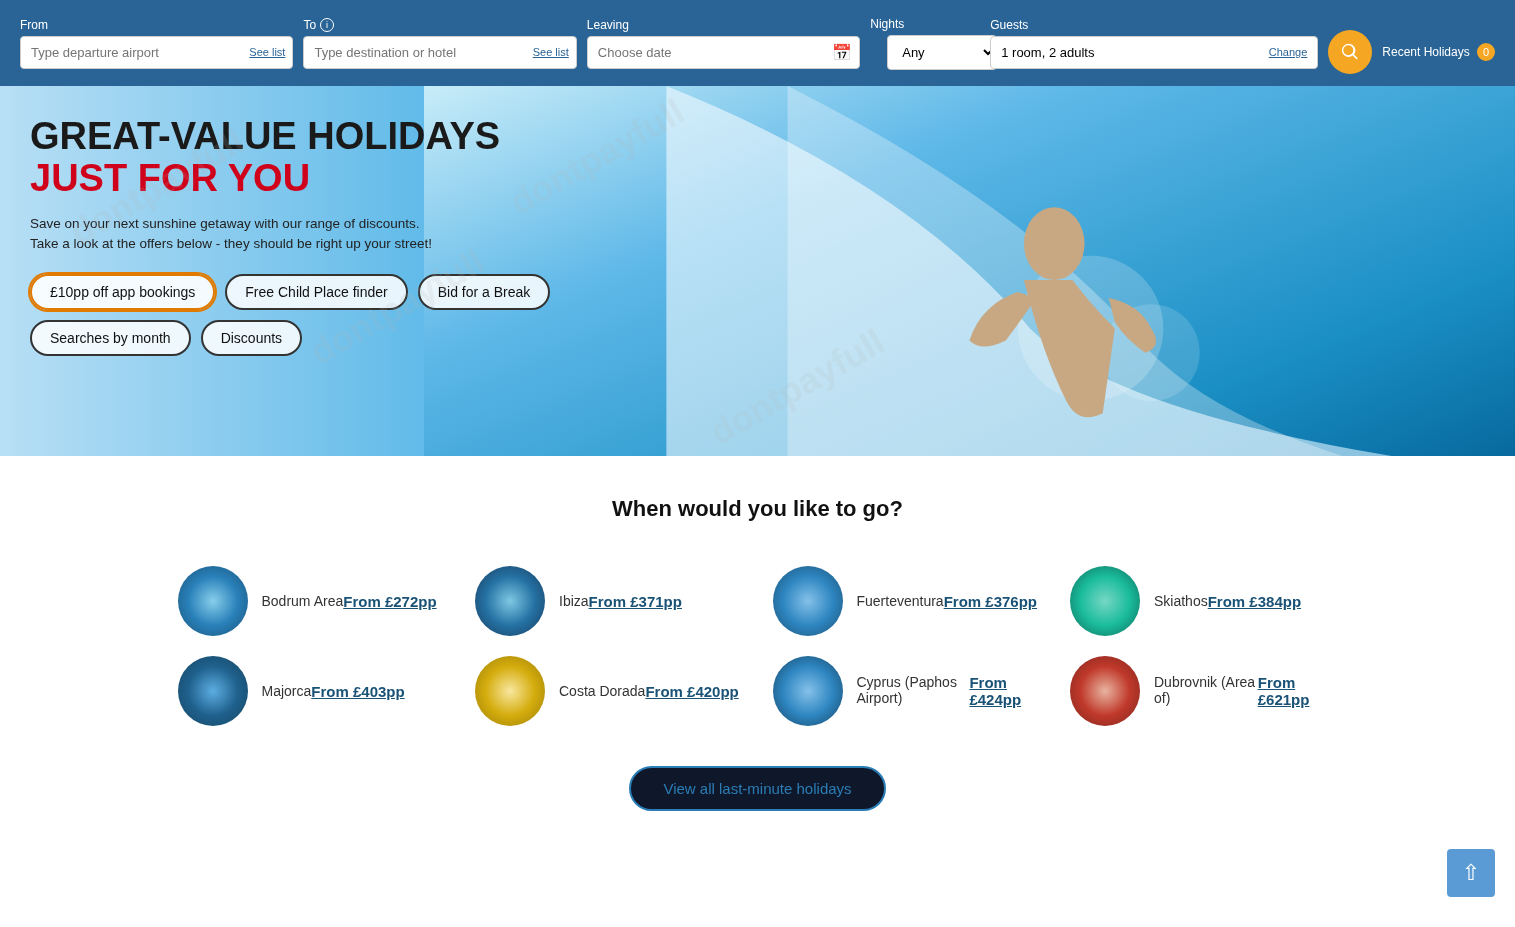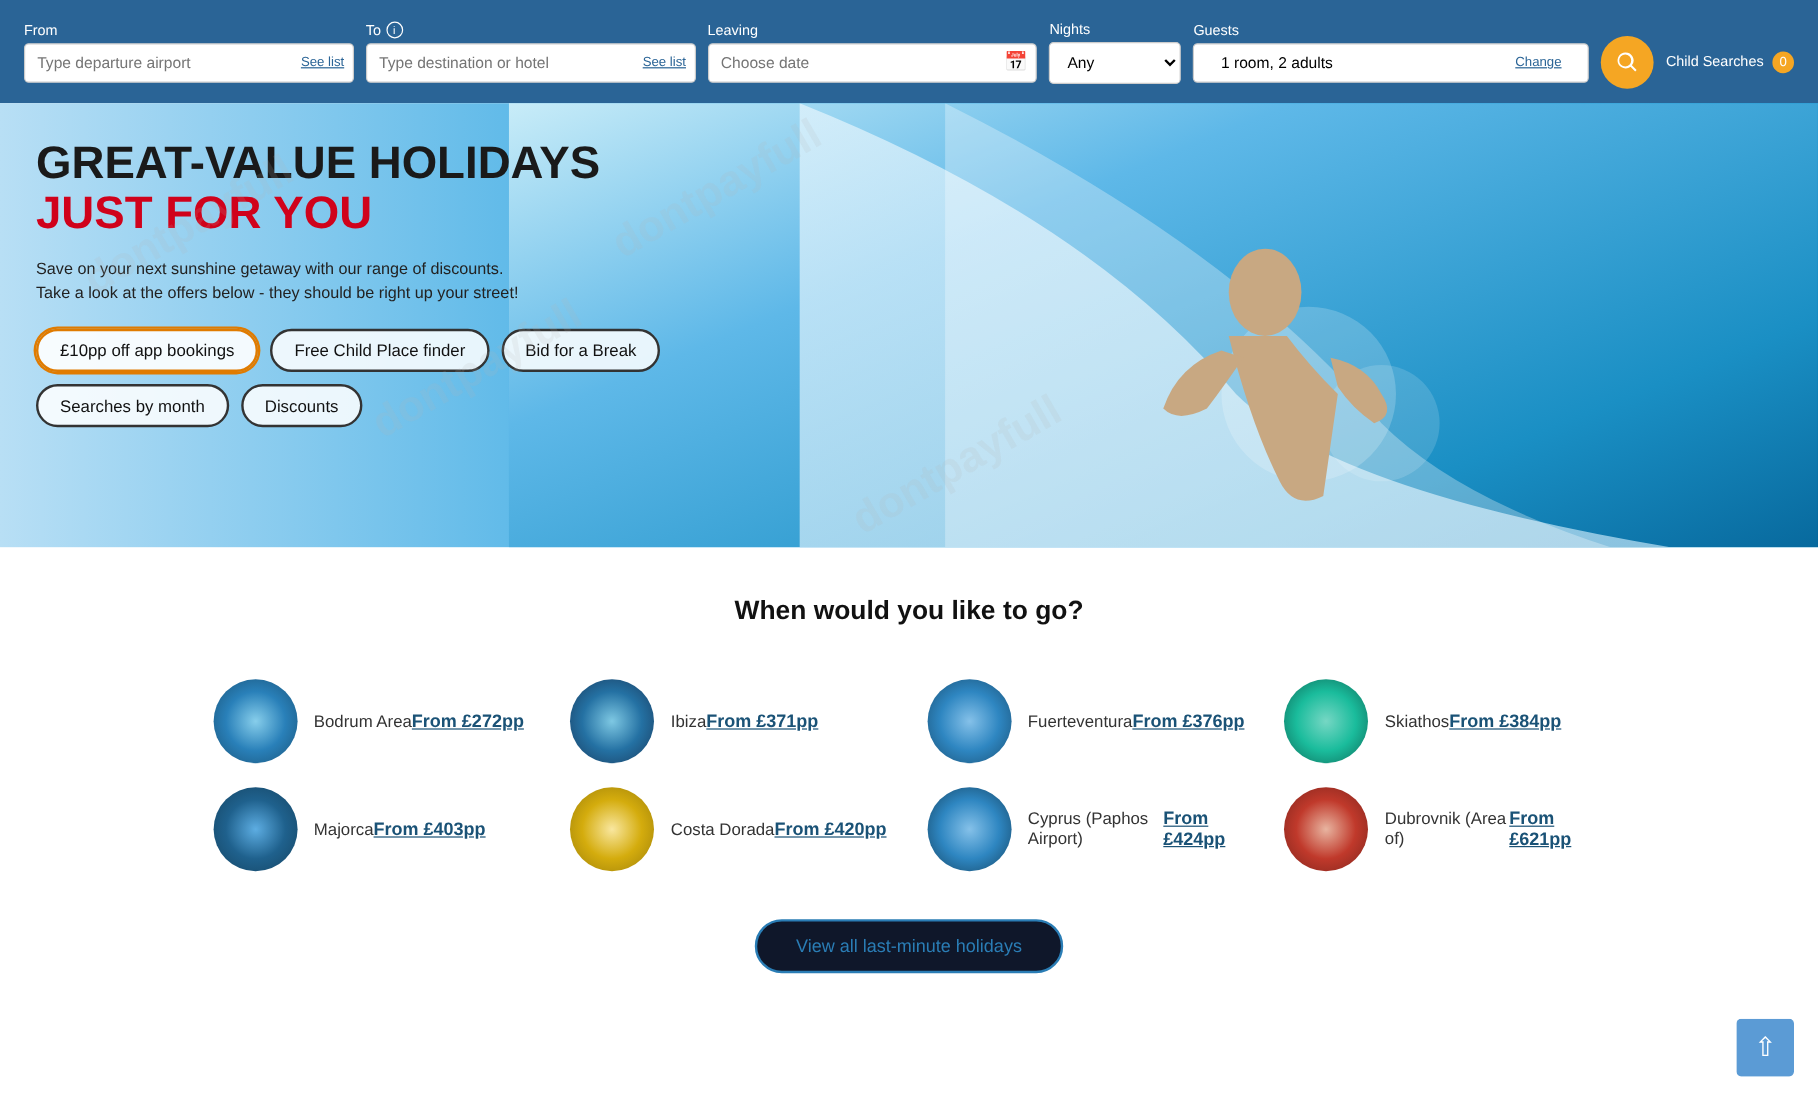--- a/index.html
+++ b/index.html
@@ -51,21 +51,21 @@
     }
     .date-field { flex: 1; }
     .nights-field { width: 110px; flex: none; }
     .guests-field { flex: 1.2; }
     .guests-inner {
       display: flex;
       align-items: center;
       border: 1px solid #ccc;
       border-radius: 4px;
       background: #fff;
-      padding: 8px 22px;
+      padding: 8px 10px;
       justify-content: space-between;
     }
     .guests-inner span { font-size: 13px; }
     .guests-inner .change-link {
       color: #2a6496;
       font-size: 11px;
       text-decoration: underline;
       cursor: pointer;
     }
     .search-btn {
@@ -102,20 +102,21 @@
       margin-left: 4px;
     }
     .nights-select {
       border: 1px solid #ccc;
       border-radius: 4px;
       padding: 8px 10px;
       font-size: 13px;
       background: #fff;
       width: 100%;
       appearance: auto;
+      margin-left: 17px;
     }
     .calendar-icon {
       position: absolute;
       right: 8px;
       top: 50%;
       transform: translateY(-50%);
       color: #555;
     }
     .info-icon {
       display: inline-flex;
@@ -388,21 +389,21 @@
     </div>
   </div>
 
   <button class="search-btn">
     <svg viewBox="0 0 24 24">
       <path d="M10 2a8 8 0 105.293 14.293l4.707 4.707 1.414-1.414-4.707-4.707A8 8 0 0010 2zm0 2a6 6 0 110 12A6 6 0 0110 4z"></path>
     </svg>
   </button>
 
   <div class="recent-searches">
-    <span>Child Searches</span>
+    <span>Recent Holidays</span>
     <span class="recent-badge">0</span>
   </div>
 </div>
 
 <div class="hero" style="min-height:370px; position:relative;">
 
   <div class="hero-image-area">
     <div class="water-bg">
       
       <svg width="100%" height="100%" viewBox="0 0 900 370" preserveAspectRatio="xMaxYMin slice">

